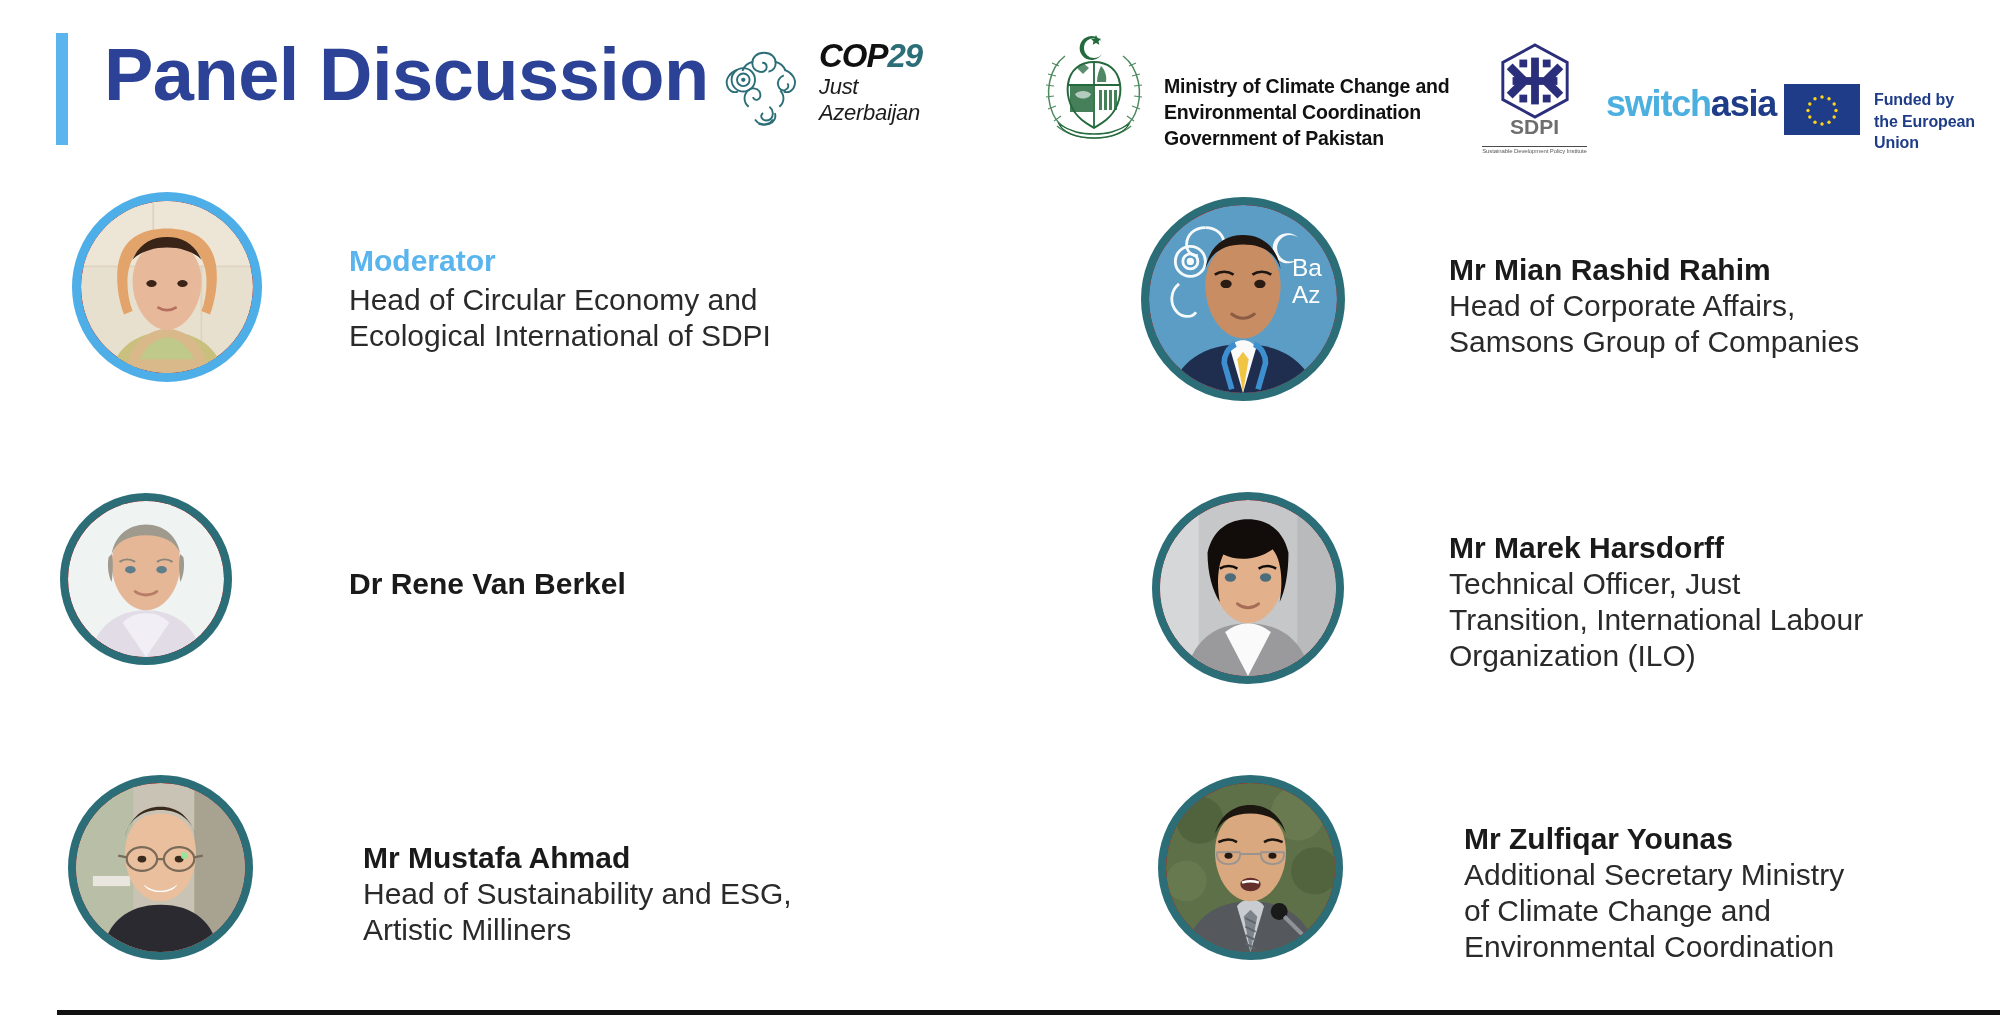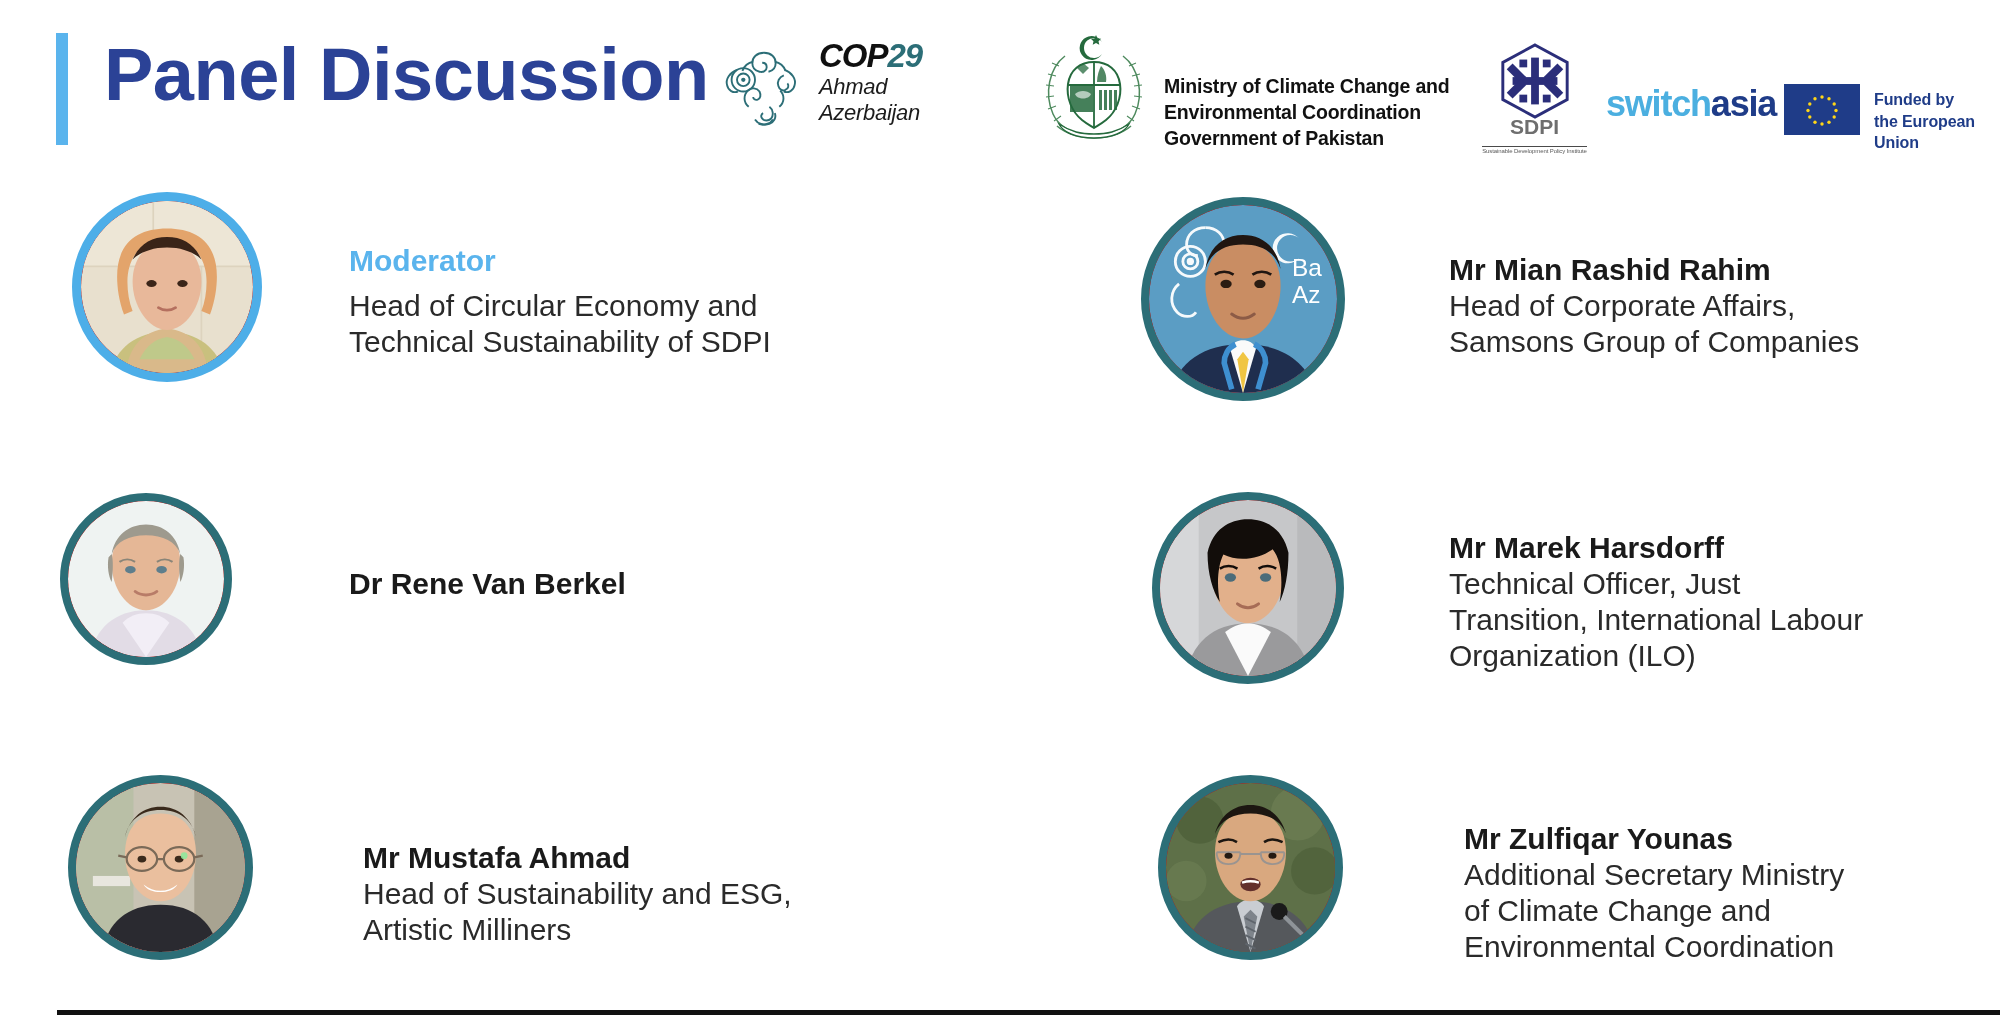--- a/index.html
+++ b/index.html
@@ -65,21 +65,21 @@
   .avatar{
     position:absolute;border-radius:50%;overflow:hidden;
     box-sizing:border-box;background:#b91c1c;
   }
   .avatar-ring-light{border:9px solid #4DAEE8;}
   .avatar-ring-teal{border:8px solid #2C6E77;}
   .avatar .photo{position:absolute;inset:0;border-radius:50%;overflow:hidden;}
   .avatar svg{display:block;width:100%;height:100%;}
 
   .ptext{position:absolute;}
-  .role{font-size:30px;font-weight:bold;color:#5AB4ED;line-height:1.2;margin-bottom:9px;}
+  .role{font-size:30px;font-weight:bold;color:#5AB4ED;line-height:1.2;margin-bottom:3px;}
   .pname{font-size:30px;font-weight:bold;color:#1a1a1a;line-height:1.24;}
   .ptitle{font-size:30px;color:#2a2a2a;line-height:1.2;white-space:pre-line;}
 
   .bottom-rule{position:absolute;left:57px;top:1010px;width:1943px;height:5px;background:#111;}
 </style>
 </head>
 <body>
 
 <div class="slide">
 
@@ -107,21 +107,21 @@
             <path d="M56 72c4 3 5 9 2 13-3 3-8 3-10 0-2-2-1-5 1-6"></path>
             <path d="M38 22c-5 1-10 5-12 10"></path>
             <path d="M62 22c5 1 10 5 12 10"></path>
           </g>
         </svg>
       </div>
       <div class="cop-text">
         <div class="cop-line1">
           <span class="cop-cop">COP</span><span class="cop-29">29</span>
         </div>
-        <div class="cop-line2">Ahmad</div>
+        <div class="cop-line2">Just</div>
         <div class="cop-line2">Azerbaijan</div>
       </div>
     </div>
 
     <div class="pk-logo">
       <div class="pk-mark">
         <svg viewBox="0 0 110 112">
           <g fill="none" stroke="#256A3D" stroke-width="1.6">
             <path d="M63 14a10 10 0 1 0 0 12 12 12 0 1 1 0-12z" fill="#256A3D" stroke="none"></path>
             <path d="M57 7l1.6 3.4 3.6.4-2.7 2.4.8 3.6-3.3-1.9-3.3 1.9.8-3.6-2.7-2.4 3.6-.4z" fill="#256A3D" stroke="none"></path>
@@ -228,21 +228,21 @@
           <path d="M30 34c4-9 11-13 20-13s16 4 20 13c-4-4-11-7-20-7s-16 3-20 7z" fill="#3A2418"></path>
           <ellipse cx="41" cy="48" rx="3" ry="2" fill="#3A2418"></ellipse>
           <ellipse cx="59" cy="48" rx="3" ry="2" fill="#3A2418"></ellipse>
           <path d="M45 62c3 2 7 2 10 0" stroke="#B5705F" stroke-width="1.6" fill="none" stroke-linecap="round"></path>
         </svg>
       </div>
     </div>
     <div class="ptext" style="left:349px;top:243px;width:600px;">
       <div class="role">Moderator</div>
       <div class="ptitle">Head of Circular Economy and
-Technical Sustainability of SDPI</div>
+Ecological International of SDPI</div>
     </div>
   </div>
 
   <div class="panelist">
     <div class="avatar avatar-ring-teal" style="left:60px;top:493px;width:172px;height:172px;">
       <div class="photo">
         <svg viewBox="0 0 100 100" preserveAspectRatio="xMidYMid slice">
           <rect width="100" height="100" fill="#EFF3F2"></rect>
           <path d="M50 70c-20 0-33 12-36 30h72c-3-18-16-30-36-30z" fill="#E2DCE6"></path>
           <path d="M35 78l15 22 15-22c-4-4-9-6-15-6s-11 2-15 6z" fill="#F2EEF6"></path>

